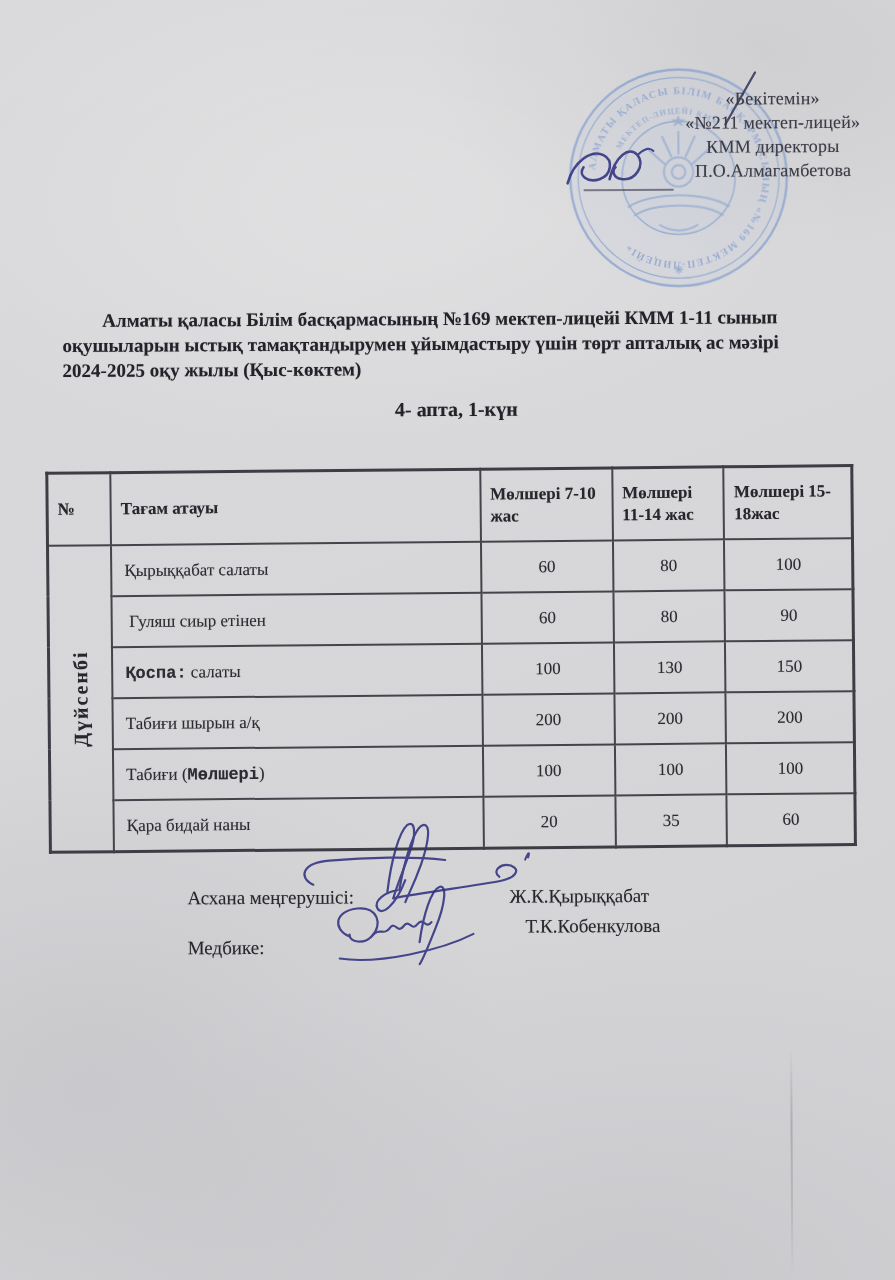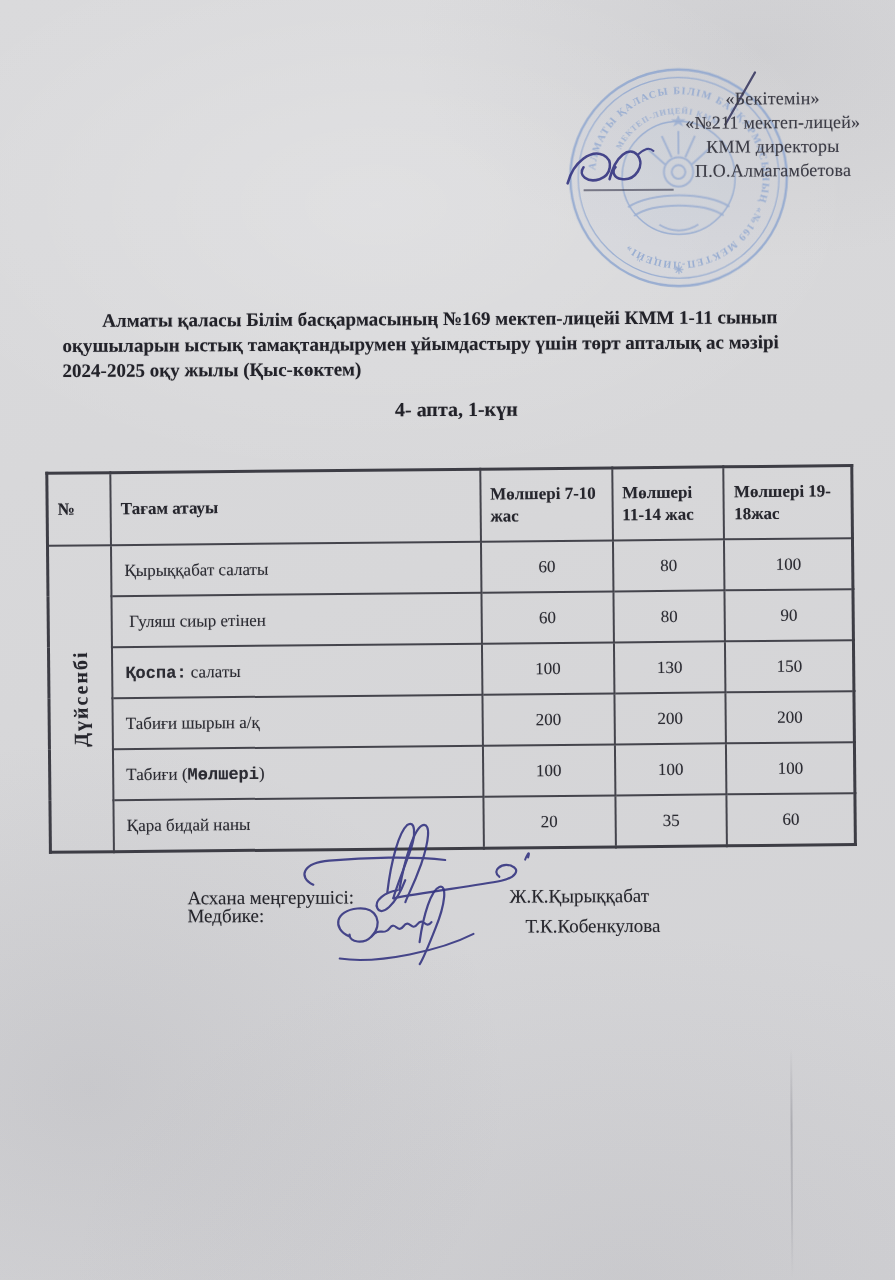--- a/index.html
+++ b/index.html
@@ -77,21 +77,21 @@
     writing-mode:vertical-rl;transform:rotate(180deg);
     font-weight:bold;font-size:20px;letter-spacing:2px;color:#26262d;
     margin:0 auto;
   }
   .b{font-weight:bold;font-family:Liberation Mono, monospace;}
 
   
   .sign-label{position:absolute;font-size:19px;font-weight:normal;color:#26262c;
     text-shadow:0 0 1px rgba(40,40,50,.3);}
   .role1{left:186px;top:886px;}
-  .role2{left:186px;top:904px;}
+  .role2{left:186px;top:936px;}
   .name1{left:508px;top:886px;}
   .name2{left:524px;top:916px;}
 
   .sig1{position:absolute;left:292px;top:818px;width:242px;height:102px;}
   .sig2{position:absolute;left:320px;top:882px;width:166px;height:92px;}
   .sig-dir{position:absolute;left:566px;top:142px;width:128px;height:62px;}
   .slash{position:absolute;left:722px;top:70px;width:42px;height:62px;}
   .slash line{stroke:#4a4a6e;stroke-width:2.2;stroke-linecap:round;}
 
   .crease{
@@ -167,21 +167,21 @@
           <col class="c-p1">
           <col class="c-p2">
           <col class="c-p3">
       </colgroup>
       <thead>
         <tr>
           <th>№</th>
           <th>Тағам атауы</th>
           <th>Мөлшері 7-10 жас</th>
           <th>Мөлшері 11-14 жас</th>
-          <th>Мөлшері 19-18жас</th>
+          <th>Мөлшері 15-18жас</th>
         </tr>
       </thead>
       <tbody>
         <tr>
           <td class="day-cell" rowspan="6">
             <div class="day-label">Дүйсенбі</div>
           </td>
           <td class="dish"><span>Қырыққабат салаты</span><span class="b"></span><span></span></td>
           <td class="val">60</td>
           <td class="val">80</td>

